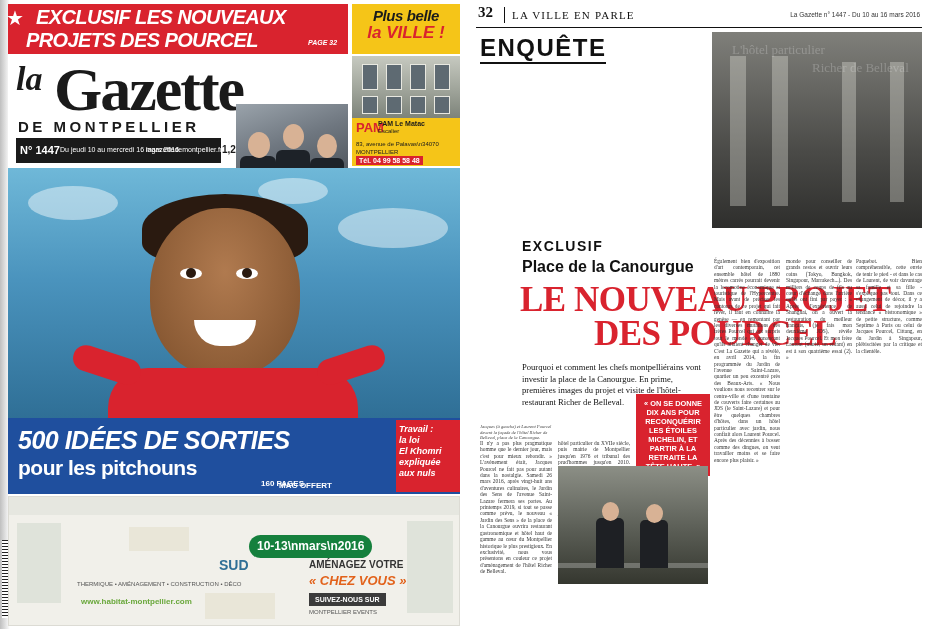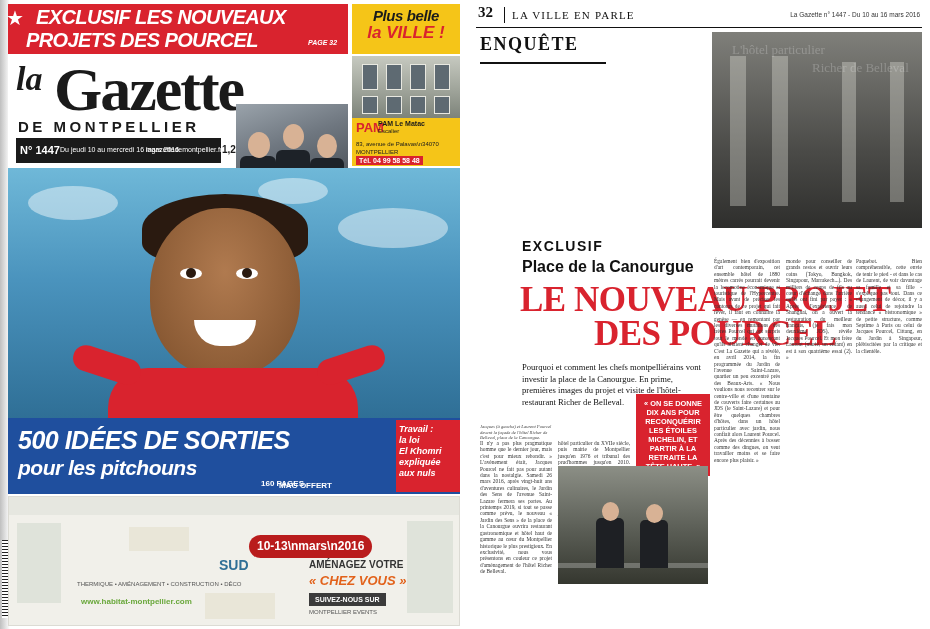--- a/index.html
+++ b/index.html
@@ -125,60 +125,60 @@
   .boy .mouth { position:absolute; left:66px; top:118px; width:62px; height:26px; background:#fff; border-radius:0 0 30px 30px; }
   .boy .shirt { position:absolute; left:-20px; top:166px; width:250px; height:56px; background:#d9232e; border-radius:40px 40px 0 0;}
   .boy .arm { position:absolute; background:#d9232e; border-radius:14px;}
 
   
   .blue-band {
     position:absolute; left:0; top:414px; width:452px; height:76px;
     background:#1f4f9e; color:#fff;
   }
   .blue-band .bt1 { position:absolute; left:10px; top:8px; font-size:25px; font-weight:bold; font-style:italic; letter-spacing:-0.5px;}
-  .blue-band .bt2 { position:absolute; left:10px; top:38px; font-size:21px; font-weight:bold; font-style:italic; letter-spacing:-0.5px;}
+  .blue-band .bt2 { position:absolute; left:10px; top:38px; font-size:21px; font-weight:bold; letter-spacing:-0.5px;}
   .blue-band .bt3 { position:absolute; left:253px; top:63px; font-size:8px; font-weight:bold;margin-left:18px; }
   .blue-band .bt4 { position:absolute; left:253px; top:61px; font-size:8px; font-weight:bold; }
   .khomri {
     position:absolute; left:388px; top:416px; width:64px; height:72px;
     background:#d9232e; color:#fff; padding:4px 3px;
   }
   .khomri div { font-size:9px; font-weight:bold; font-style:italic; line-height:11px;}
 
   
   .salon {
     position:absolute; left:0; top:492px; width:452px; height:130px;
     background:#f1f0ea; overflow:hidden; border:1px solid #dcdbd4;
   }
   .salon .sh-title { position:absolute; left:66px; top:62px; font-size:19px; font-weight:bold; color:#6aa83c; letter-spacing:-0.5px;}
   .salon .sh-sud { position:absolute; left:210px; top:60px; font-size:14px; font-weight:bold; color:#2f6f96;}
   .salon .sh-sub { position:absolute; left:68px; top:84px; font-size:6px; color:#555;}
   .salon .sh-url { position:absolute; left:72px; top:100px; font-size:8px; font-weight:bold; color:#6aa83c;}
-  .salon .sh-dates { position:absolute; left:240px; top:38px; font-size:12px; font-weight:bold; color:#fff; background:#b91c1c; border-radius:18px; padding:6px 8px; line-height:11px; text-align:right;}
+  .salon .sh-dates { position:absolute; left:240px; top:38px; font-size:12px; font-weight:bold; color:#fff; background:#15803d; border-radius:18px; padding:6px 8px; line-height:11px; text-align:right;}
   .salon .sh-r1 { position:absolute; left:300px; top:62px; font-size:10px; font-weight:bold; color:#333;}
   .salon .sh-r2 { position:absolute; left:300px; top:76px; font-size:13px; font-weight:bold; color:#e2621b; font-style:italic;}
   .salon .sh-btn { position:absolute; left:300px; top:96px; font-size:7px; font-weight:bold; color:#fff; background:#3b3b3b; padding:3px 6px;}
   .salon .sh-foot { position:absolute; left:300px; top:112px; font-size:6px; color:#555;}
   .salon .deco { position:absolute; background:#dfe3da; }
   .cover-spine { position:absolute; left:0; top:0; width:10px; height:629px; background:linear-gradient(90deg,#bfbfbf,#ffffff);}
   .barcode { position:absolute; left:2px; top:540px; width:10px; height:78px; background:repeating-linear-gradient(180deg,#222 0 1px,#fff 1px 3px); }
 
   
   .article {
     position:relative; width:462px; height:629px; background:#ffffff;
     padding:0; color:#111;
   }
   .art-inner { position:absolute; left:8px; top:6px; width:446px; height:616px;}
   .page-head { position:absolute; left:0; top:0; width:446px; height:22px; border-bottom:1px solid #111;}
   .pg-num { position:absolute; left:2px; top:-2px; font-family:"Liberation Serif", serif; font-size:15px; font-weight:bold; }
   .pg-sep { position:absolute; left:28px; top:1px; width:1px; height:16px; background:#111;}
   .pg-rubric { position:absolute; left:36px; top:3px; font-family:"Liberation Serif", serif; font-size:11px; letter-spacing:1.2px;}
   .pg-right { position:absolute; right:2px; top:5px; font-size:6.5px; color:#333;}
 
-  .enquete { position:absolute; left:4px; top:28px; font-family:Liberation Serif, serif; font-size:18px; font-weight:bold; letter-spacing:1.5px;}
+  .enquete { position:absolute; left:4px; top:28px; font-family:Liberation Sans, sans-serif; font-size:24px; font-weight:bold; letter-spacing:1.5px;}
   .enquete-rule { position:absolute; left:4px; top:56px; width:126px; height:2px; background:#111;}
 
   
   .hero {
     position:absolute; left:236px; top:26px; width:210px; height:196px;
     background:linear-gradient(180deg,#7f7f7a 0%,#4b4b48 60%,#2e2e2c 100%);
     overflow:hidden;
   }
   .hero .ghost { position:absolute; font-family:"Liberation Serif",serif; color:rgba(255,255,255,.22); font-size:13px; }
   .hero .col { position:absolute; background:rgba(230,228,220,.35); }

